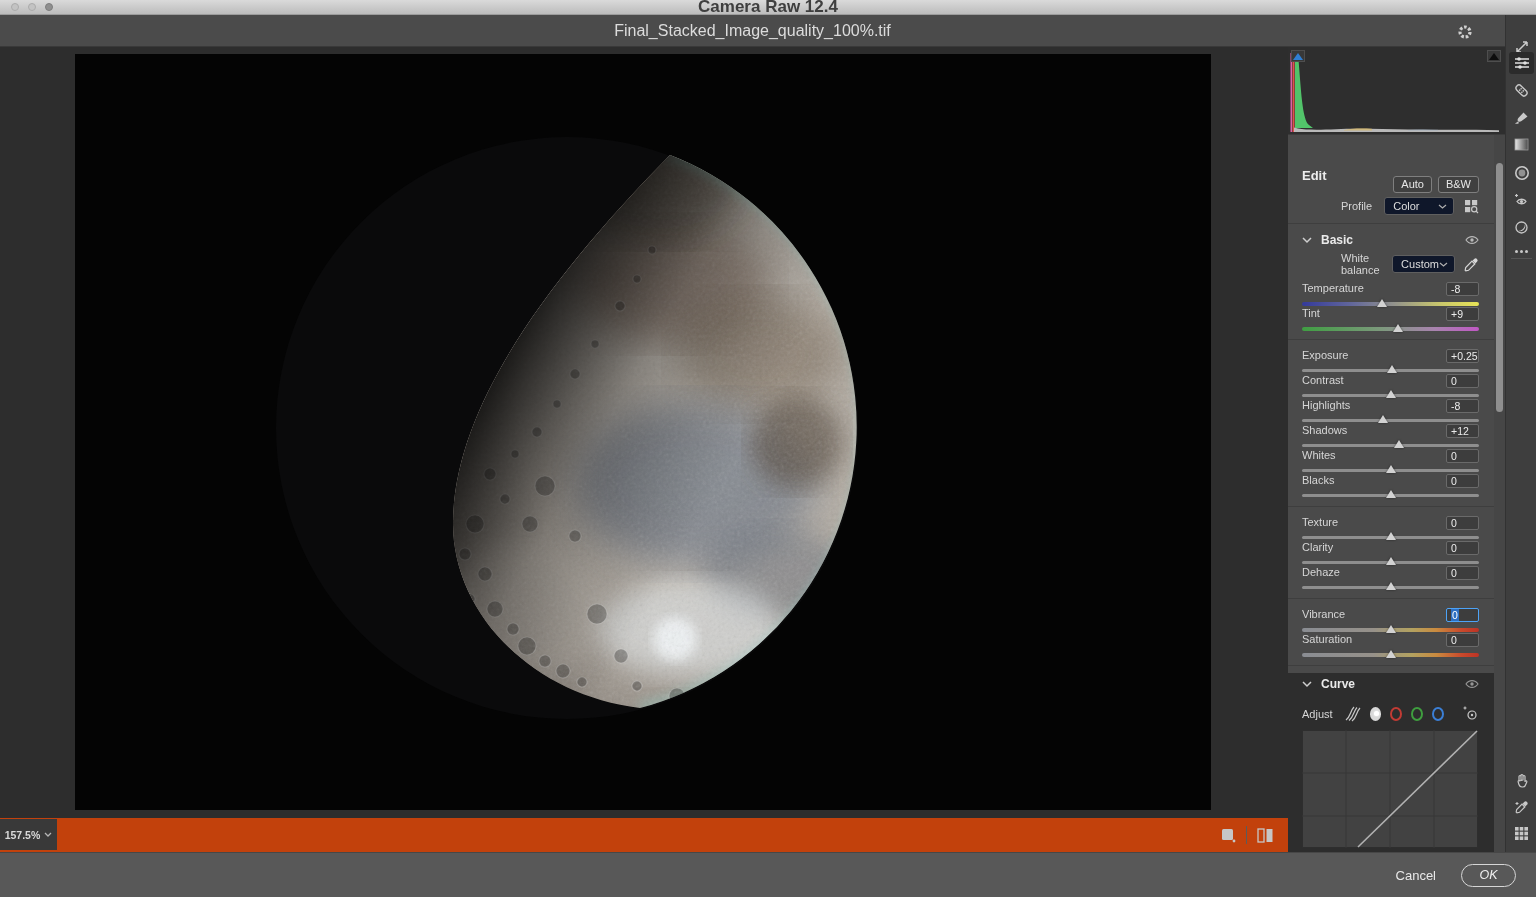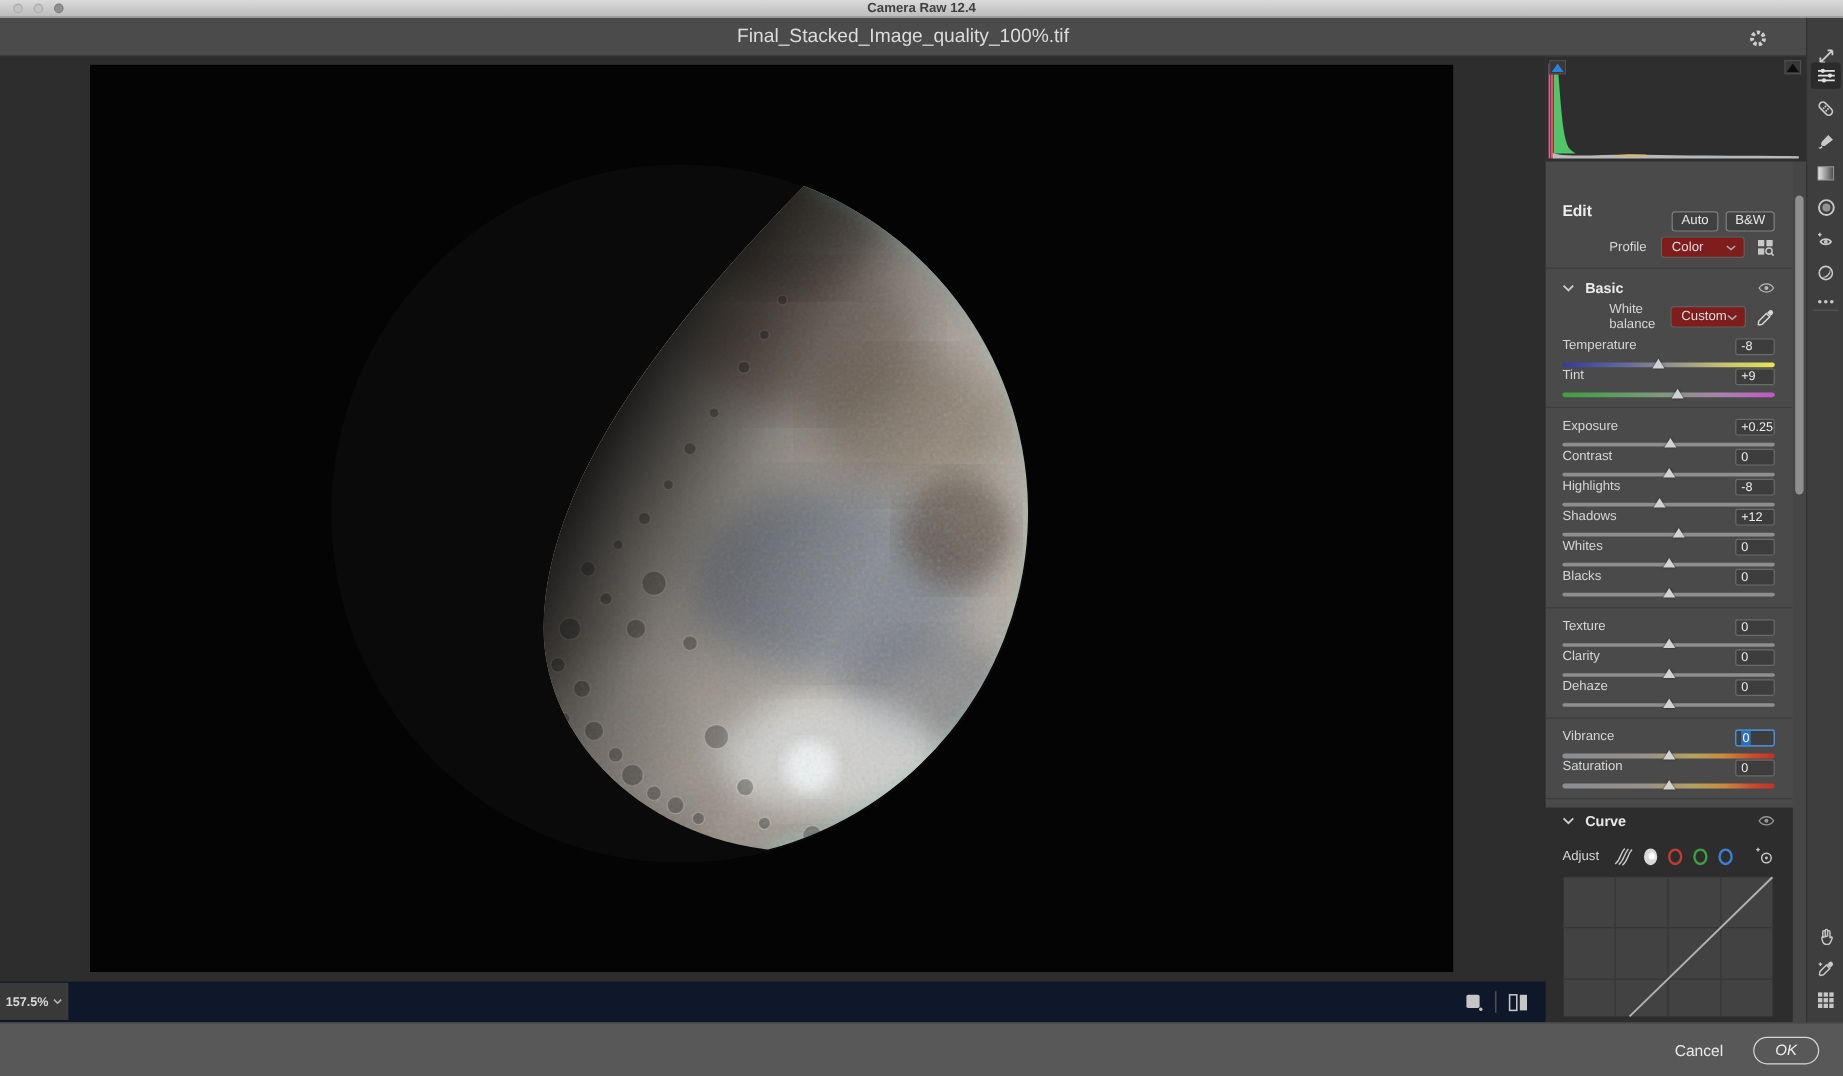--- a/index.html
+++ b/index.html
@@ -7,39 +7,39 @@
   body { position:relative; font-family:"Liberation Sans", sans-serif; background:#2d2d2d;
          -webkit-font-smoothing:antialiased; }
 
   
   .titlebar{position:absolute;left:0;top:0;width:1536px;height:15px;
     background:linear-gradient(#dadada,#bcbcbc);border-bottom:1px solid #9c9c9c;}
   .traffic{position:absolute;left:11px;top:3px;display:flex;gap:9px;}
   .dot{width:8px;height:8px;border-radius:50%;}
   .dot.c1,.dot.c2{background:#c3c3c3;border:1px solid #ababab;}
   .dot.c3{background:#8f8f8f;border:1px solid #7d7d7d;}
-  .tb-title{width:100%;text-align:center;font-size:11px;line-height:14px;color:#3f3f3f;font-weight:bold;}
+  .tb-title{width:100%;text-align:center;font-size:17px;line-height:14px;color:#3f3f3f;font-weight:bold;}
 
   
   .docbar{position:absolute;left:0;top:15px;width:1505px;height:32px;background:#4b4b4b;
     border-bottom:1px solid #393939;display:flex;align-items:center;justify-content:center;}
   .doc-title{font-size:16px;color:#dcdcdc;}
   .gear-btn{position:absolute;right:30px;top:7px;width:20px;height:20px;display:flex;align-items:center;justify-content:center;cursor:pointer;}
 
   
   .toolcol{position:absolute;left:1505px;top:15px;width:31px;height:837px;background:#3e3e3e;border-left:1px solid #323232;}
   .tool{position:absolute;left:7px;width:17px;height:17px;display:flex;align-items:center;justify-content:center;}
   .tool svg{display:block;}
   .tool-selbox{position:absolute;left:3px;top:37px;width:25px;height:22px;background:#2b2b2b;border-radius:3px;}
   .tooldiv{position:absolute;left:5px;top:243px;width:21px;height:1px;background:#555;}
 
   
   .preview{position:absolute;left:0;top:47px;width:1288px;height:771px;background:#2d2d2d;}
   .canvas{position:absolute;left:75px;top:7px;width:1136px;height:756px;background:#040404;}
-  .strip{position:absolute;left:0;top:818px;width:1288px;height:34px;background:#0f172a;}
+  .strip{position:absolute;left:0;top:818px;width:1288px;height:34px;background:#c2410c;}
   .zoombox{position:absolute;left:0;top:1px;width:57px;height:31px;background:#393939;
     display:flex;align-items:center;justify-content:center;gap:4px;cursor:pointer;}
   .zoombox .zl{font-size:10.5px;color:#d9d9d9;font-weight:bold;}
   .strip-icons{position:absolute;right:14px;top:0;height:34px;display:flex;align-items:center;gap:10px;}
   .sdivv{width:1px;height:18px;background:#5b5b5b;}
 
   
   .panel{position:absolute;left:1288px;top:47px;width:217px;height:626px;background:#4a4a4a;}
   .histogram{position:absolute;left:0;top:0;width:217px;height:88px;background:#2e2e2e;border-bottom:1px solid #3b3b3b;}
   .clipbox{position:absolute;top:3px;width:14px;height:12px;background:#383838;border:1px solid #4e4e4e;
@@ -54,21 +54,21 @@
   .scrollgutter{position:absolute;left:206px;top:88px;width:11px;height:717px;background:#464646;}
   .scrollthumb{position:absolute;left:2px;top:28px;width:7px;height:249px;background:#8f8f8f;border-radius:4px;cursor:pointer;}
 
   .edit-row{margin-top:31px;height:18px;display:flex;align-items:center;}
   .edit-title{font-size:13px;font-weight:bold;color:#ececec;flex:1;}
   .pill-btn{font-size:11px;color:#e6e6e6;background:#404040;border:1px solid #7f7f7f;border-radius:3px;
     padding:1px 7px 2px;margin-left:6px;cursor:pointer;margin-top:18px;}
 
   .profile-row{margin-top:13px;height:18px;display:flex;align-items:center;}
   .plabel{font-size:11px;color:#d6d6d6;padding-left:39px;}
-  .dropdown{height:18px;background:#7f1d1d;border:1px solid #5f5f5f;border-radius:3px;display:flex;
+  .dropdown{height:18px;background:#0f172a;border:1px solid #5f5f5f;border-radius:3px;display:flex;
     align-items:center;font-size:11px;color:#dedede;padding:0 6px 0 8px;cursor:pointer;}
   .dropdown .dd-label{flex:1;}
   .profile-dd{width:124px;margin-left:12px;}
   .icon-btn{display:flex;align-items:center;justify-content:center;cursor:pointer;}
 
   .divider{height:1px;background:#3e3e3e;margin:8px -15px 0 -14px;}
 
   .sec-header{margin-top:7px;height:17px;display:flex;align-items:center;cursor:pointer;}
   .sec-title{font-size:12px;font-weight:bold;color:#eaeaea;margin-left:9px;flex:1;}
 

